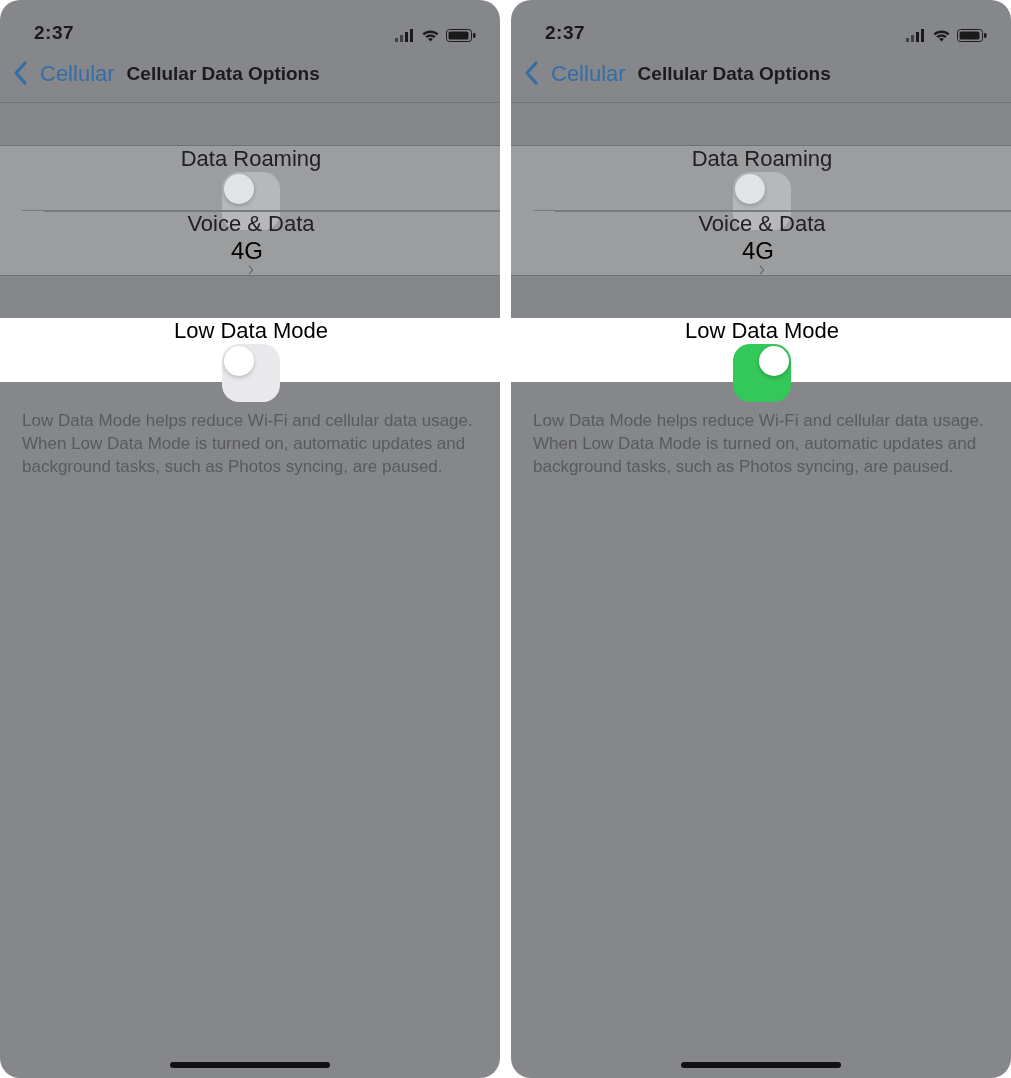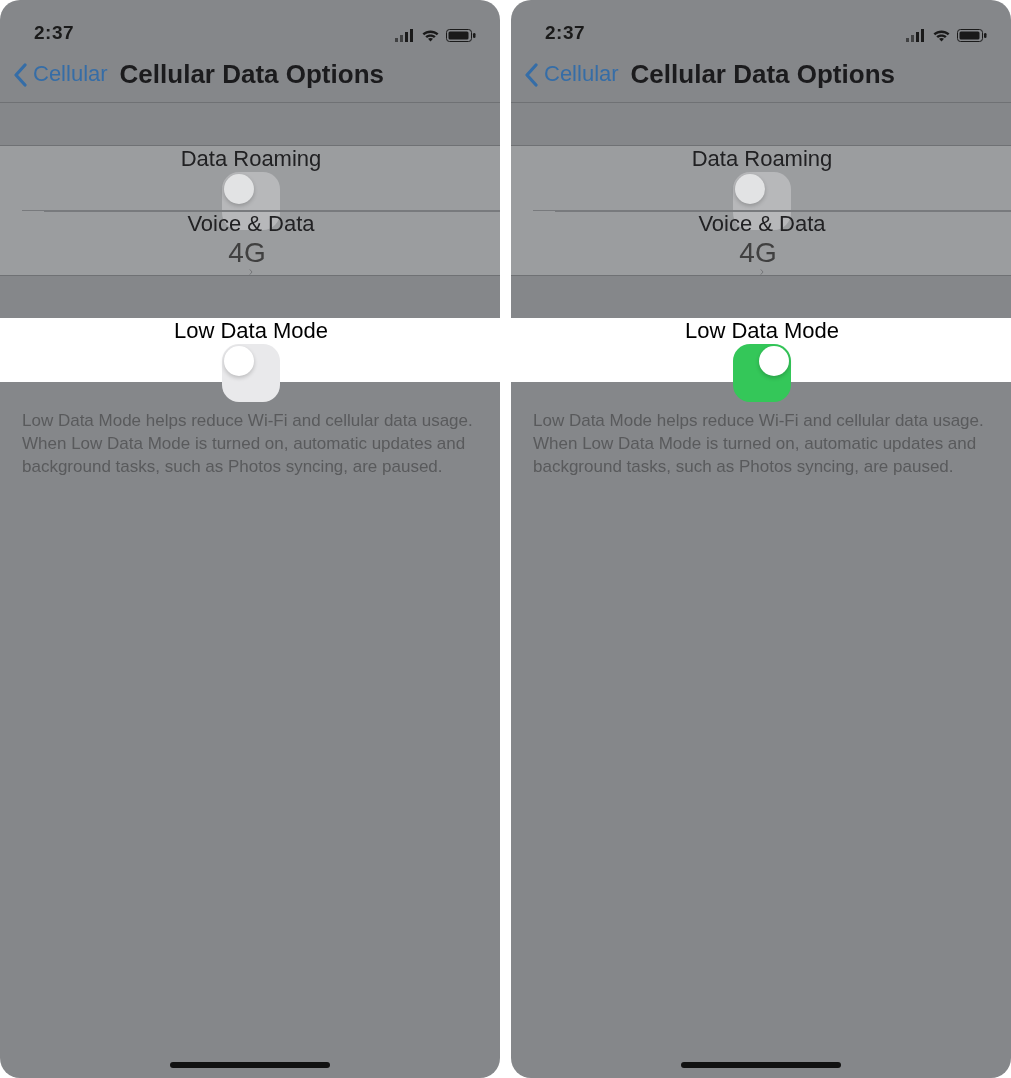--- a/index.html
+++ b/index.html
@@ -62,30 +62,30 @@
   .navbar{
     height:56px;
     display:flex;
     align-items:center;
     padding:0 8px 0 8px;
     border-bottom:1px solid #6f7174;
     position:relative;
   }
   .back{
     display:flex;
-    align-items:flex-end;
+    align-items:flex-start;
     color:var(--blue);
     font-size:22px;
-    gap:5px;
+    gap:12px;
     padding:4px 4px;
     cursor:pointer;
   }
   .back svg{display:block;}
   .nav-title{
-    font-size:26px;
+    font-size:19px;
     font-weight:600;
     color:#1b1b1d;
     margin-left:8px;
   }
   
   .group-gap{
     height:42px;
   }
   
   .row{
@@ -93,22 +93,22 @@
     align-items:center;
     justify-content:space-between;
     padding:0 20px 0 22px;
     height:64px;
     font-size:22px;
     color:#212123;
     flex-direction:column;
   }
   .row .label{flex:1;}
   .row .value{
-    color:#404040;
-    font-size:28px;
+    color:#000000;
+    font-size:24px;
     margin-right:8px;
   }
   .row .chev{color:#6b6c6e;}
   .group{
     background:var(--bg-group-dim);
     border-top:1px solid #6f7174;
     border-bottom:1px solid #6f7174;
   }
   .row + .row{
     border-top:1px solid var(--sep);

